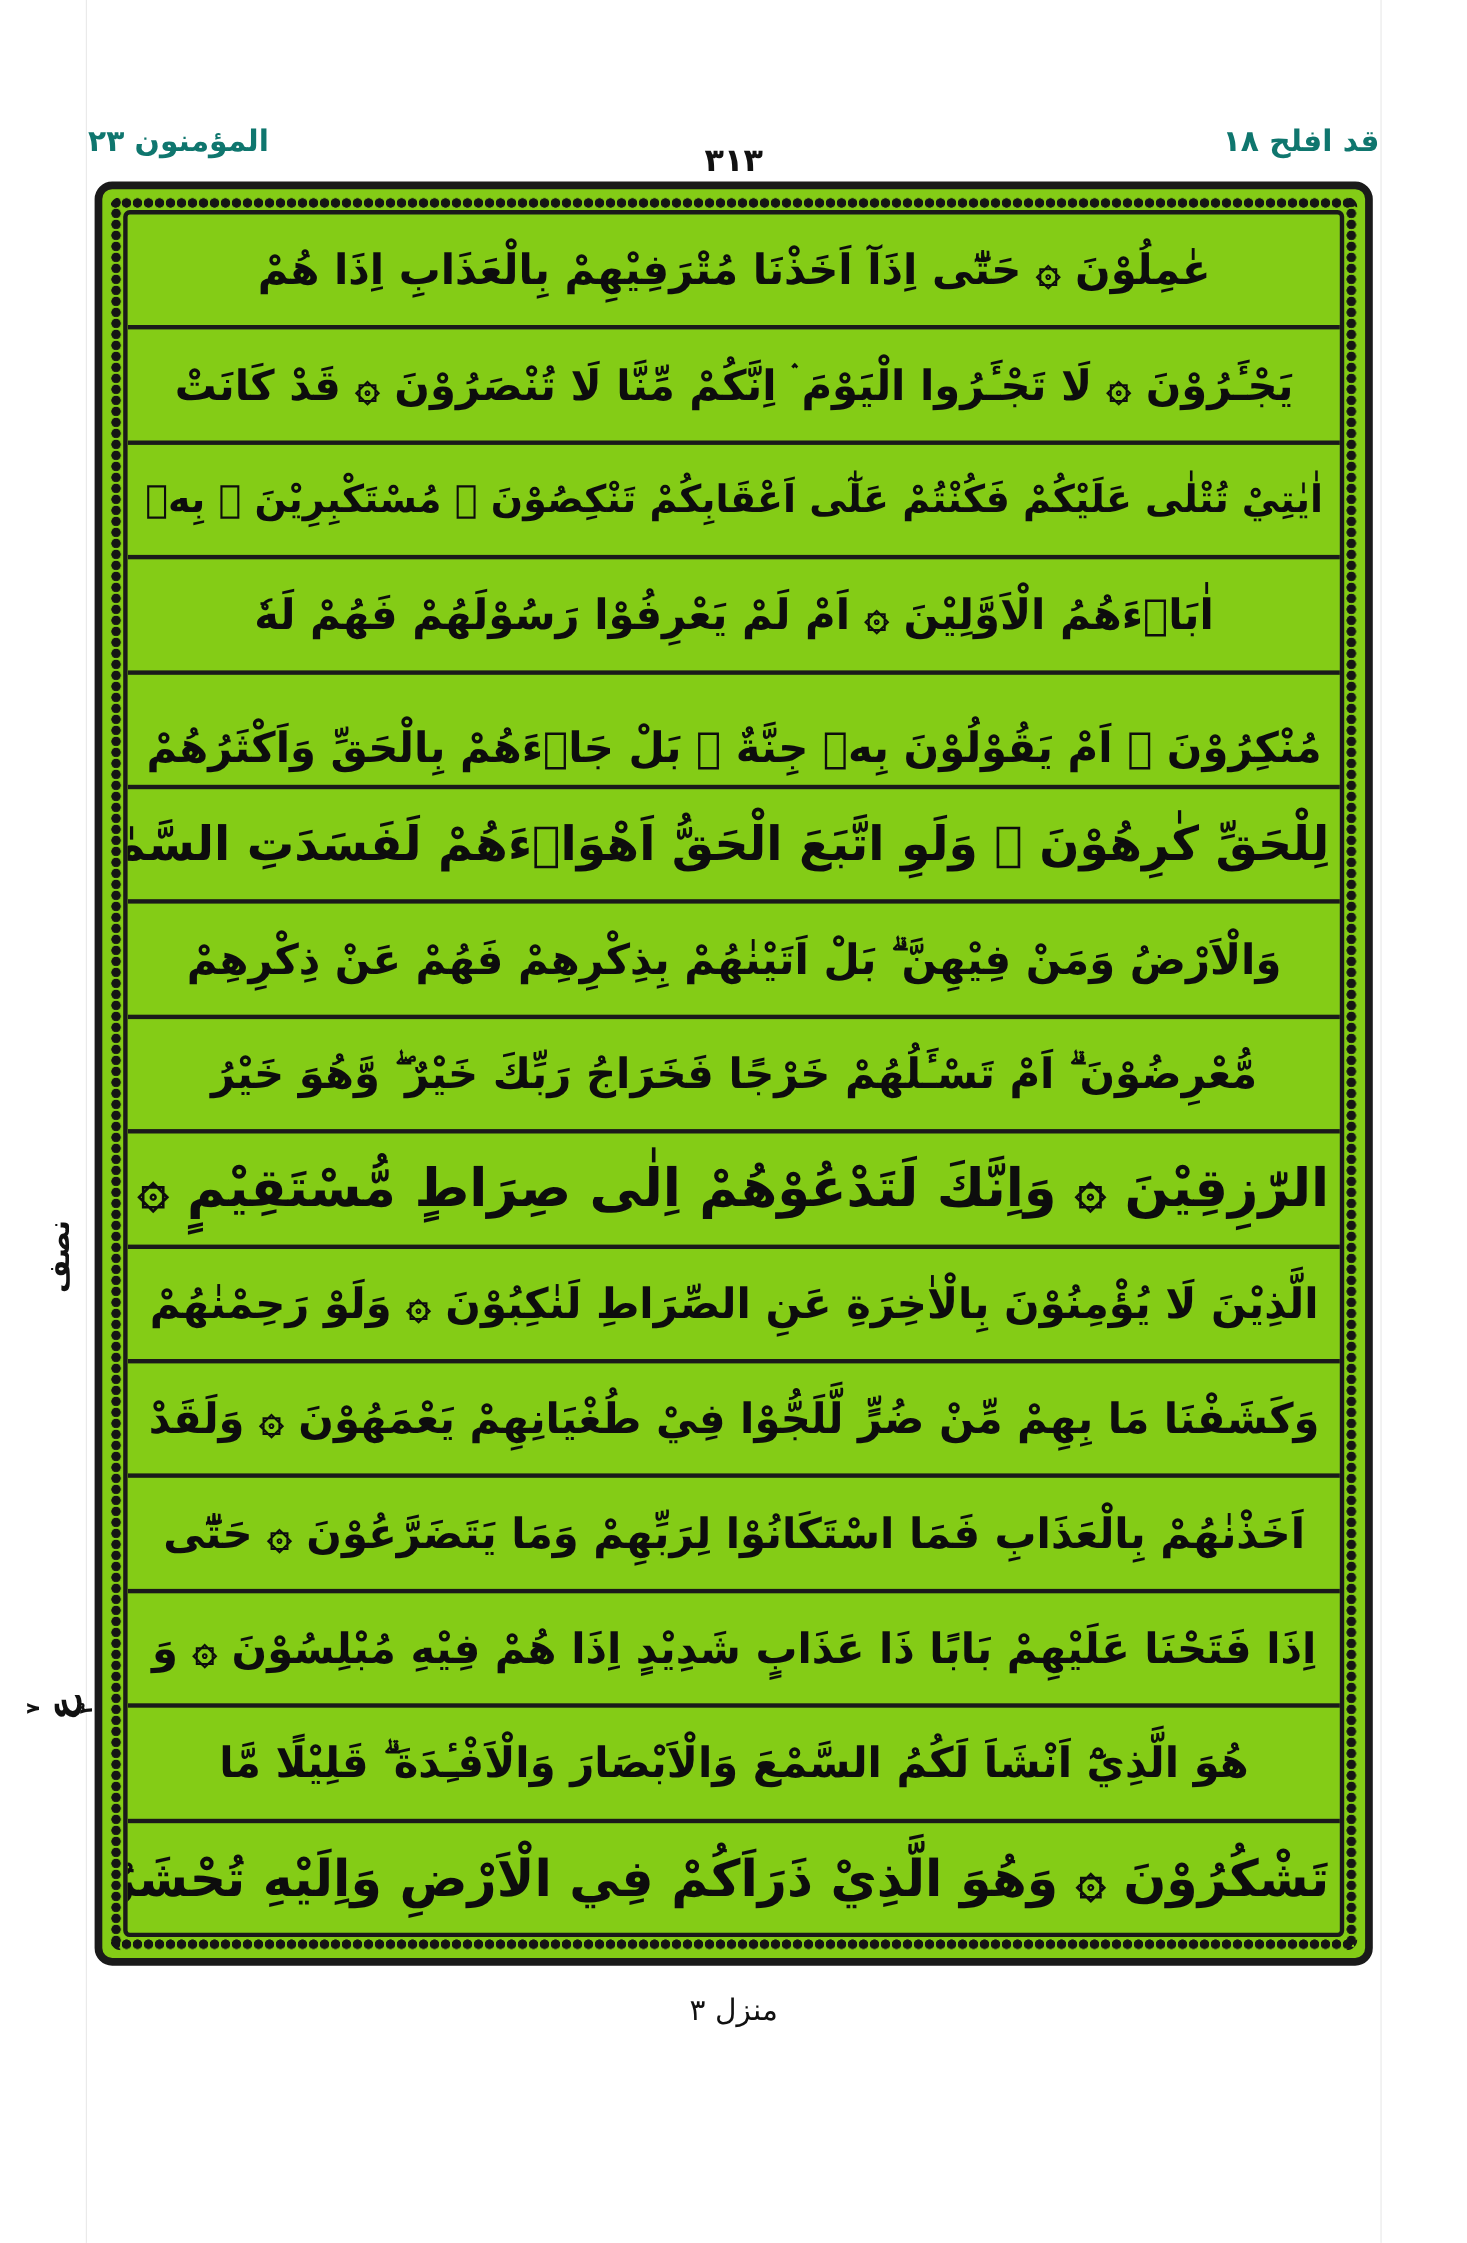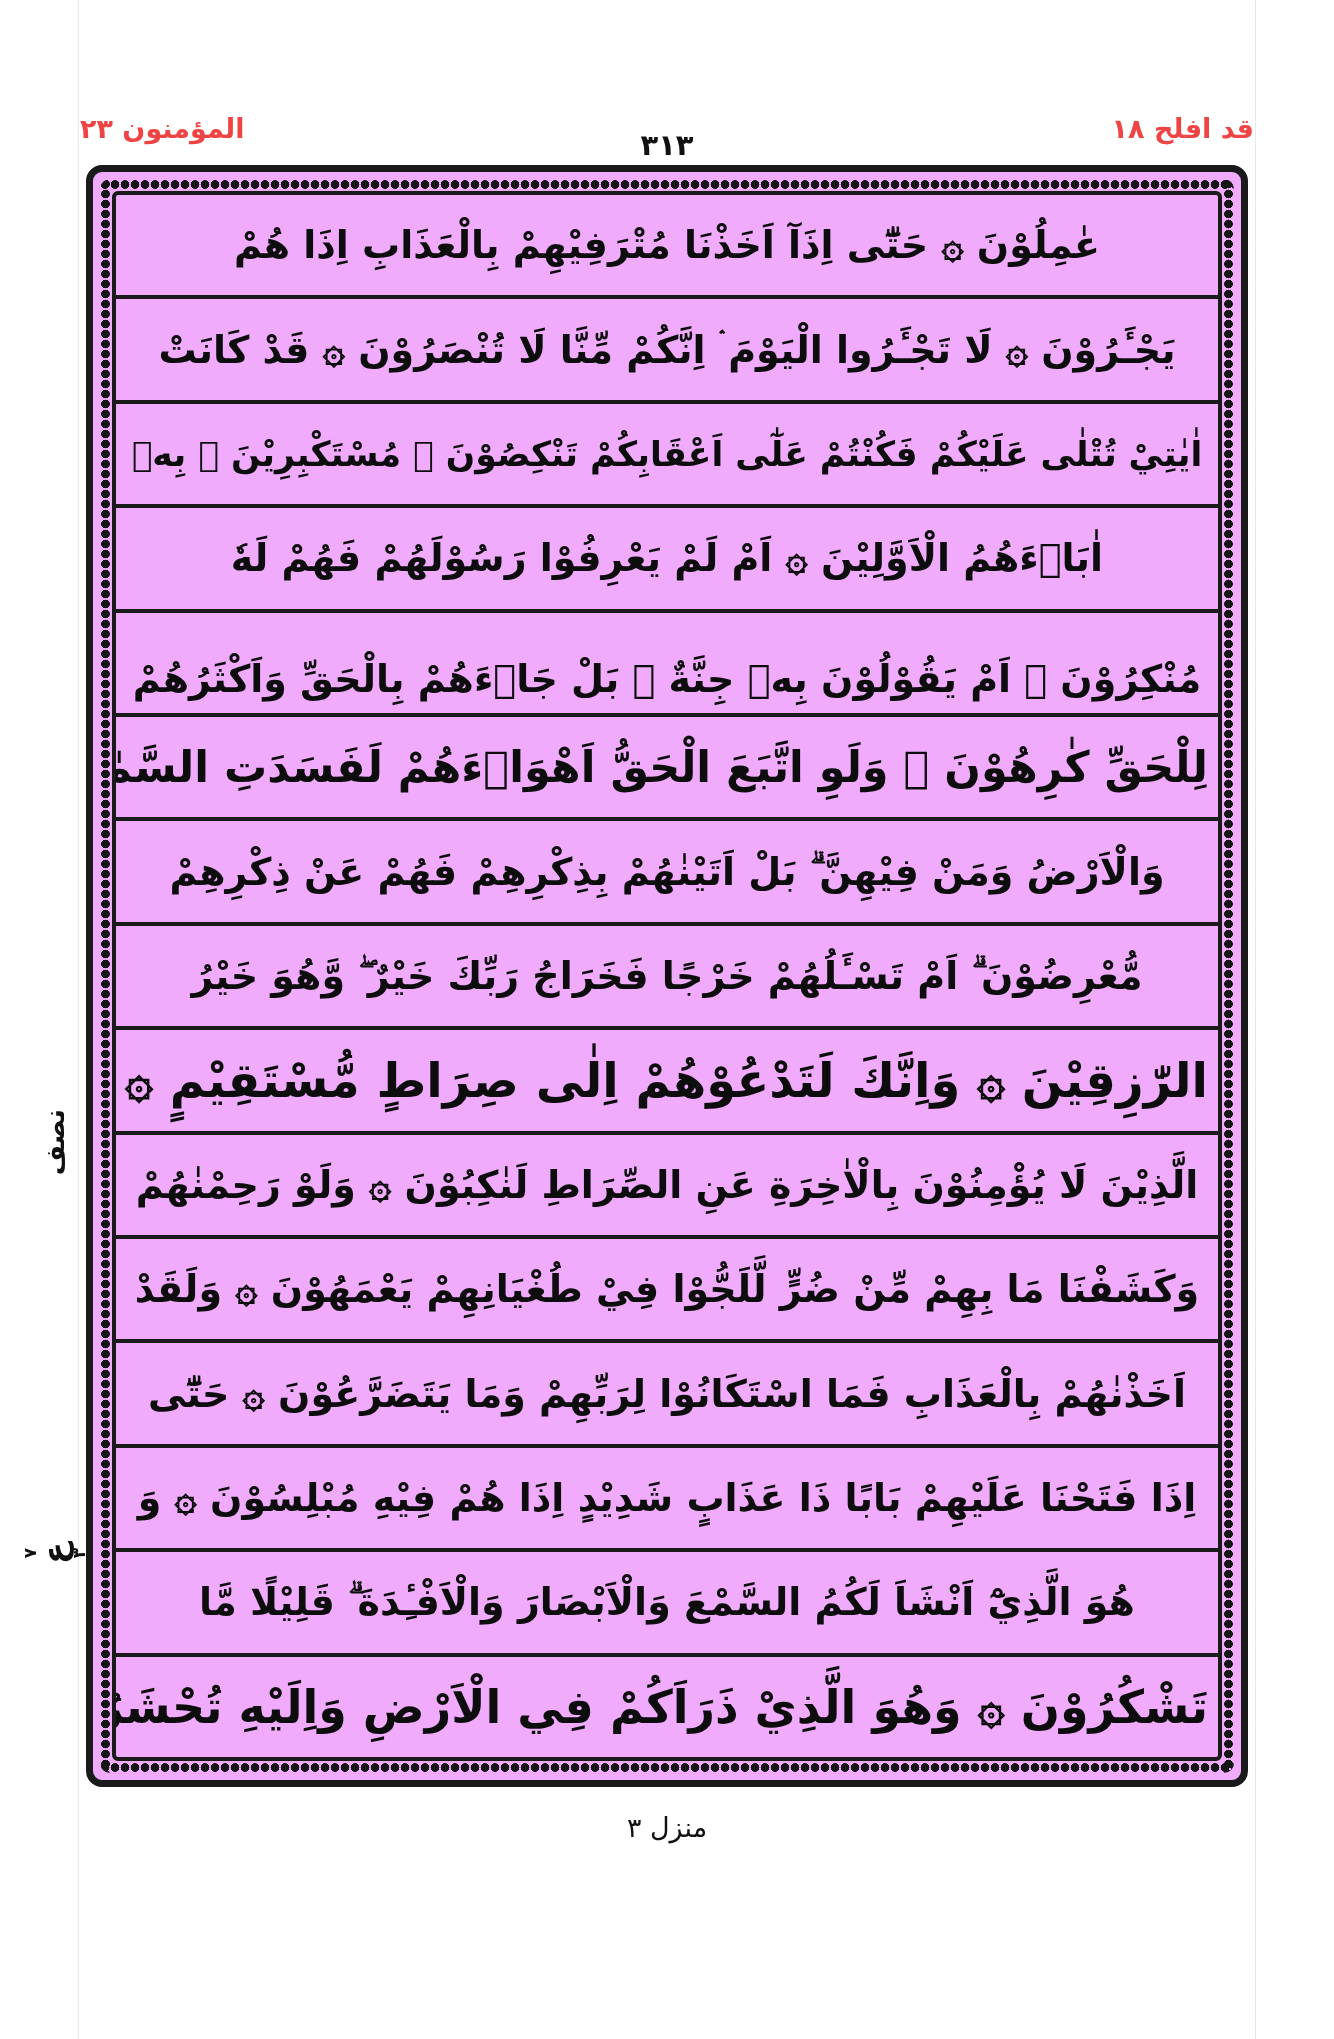--- a/index.html
+++ b/index.html
@@ -43,21 +43,21 @@
     height: 56px;
     display: flex;
     align-items: center;
     justify-content: space-between;
     direction: rtl;
   }
   .header-item {
     font-family: "DejaVu Sans", sans-serif;
     font-size: 27px;
     font-weight: 700;
-    color: #ef4444;
+    color: #0f766e;
     letter-spacing: 0px;
     white-space: nowrap;
   }
   .header-center {
     position: absolute;
     left: 0; right: 0;
     text-align: center;
     font-family: "DejaVu Sans", sans-serif;
     font-size: 29px;
     font-weight: 700;
@@ -68,21 +68,21 @@
   
   .frame-outer {
     position: absolute;
     top: 165px;
     left: 86px;
     width: 1162px;
     height: 1622px;
     border: 7px solid #1a1a1a;
     border-radius: 16px;
     box-sizing: border-box;
-    background: #f0abfc;
+    background: #84cc16;
   }
   
   .frame-bead {
     position: absolute;
     top: 7px;
     left: 7px;
     right: 7px;
     bottom: 7px;
     border-radius: 10px;
     box-sizing: border-box;

